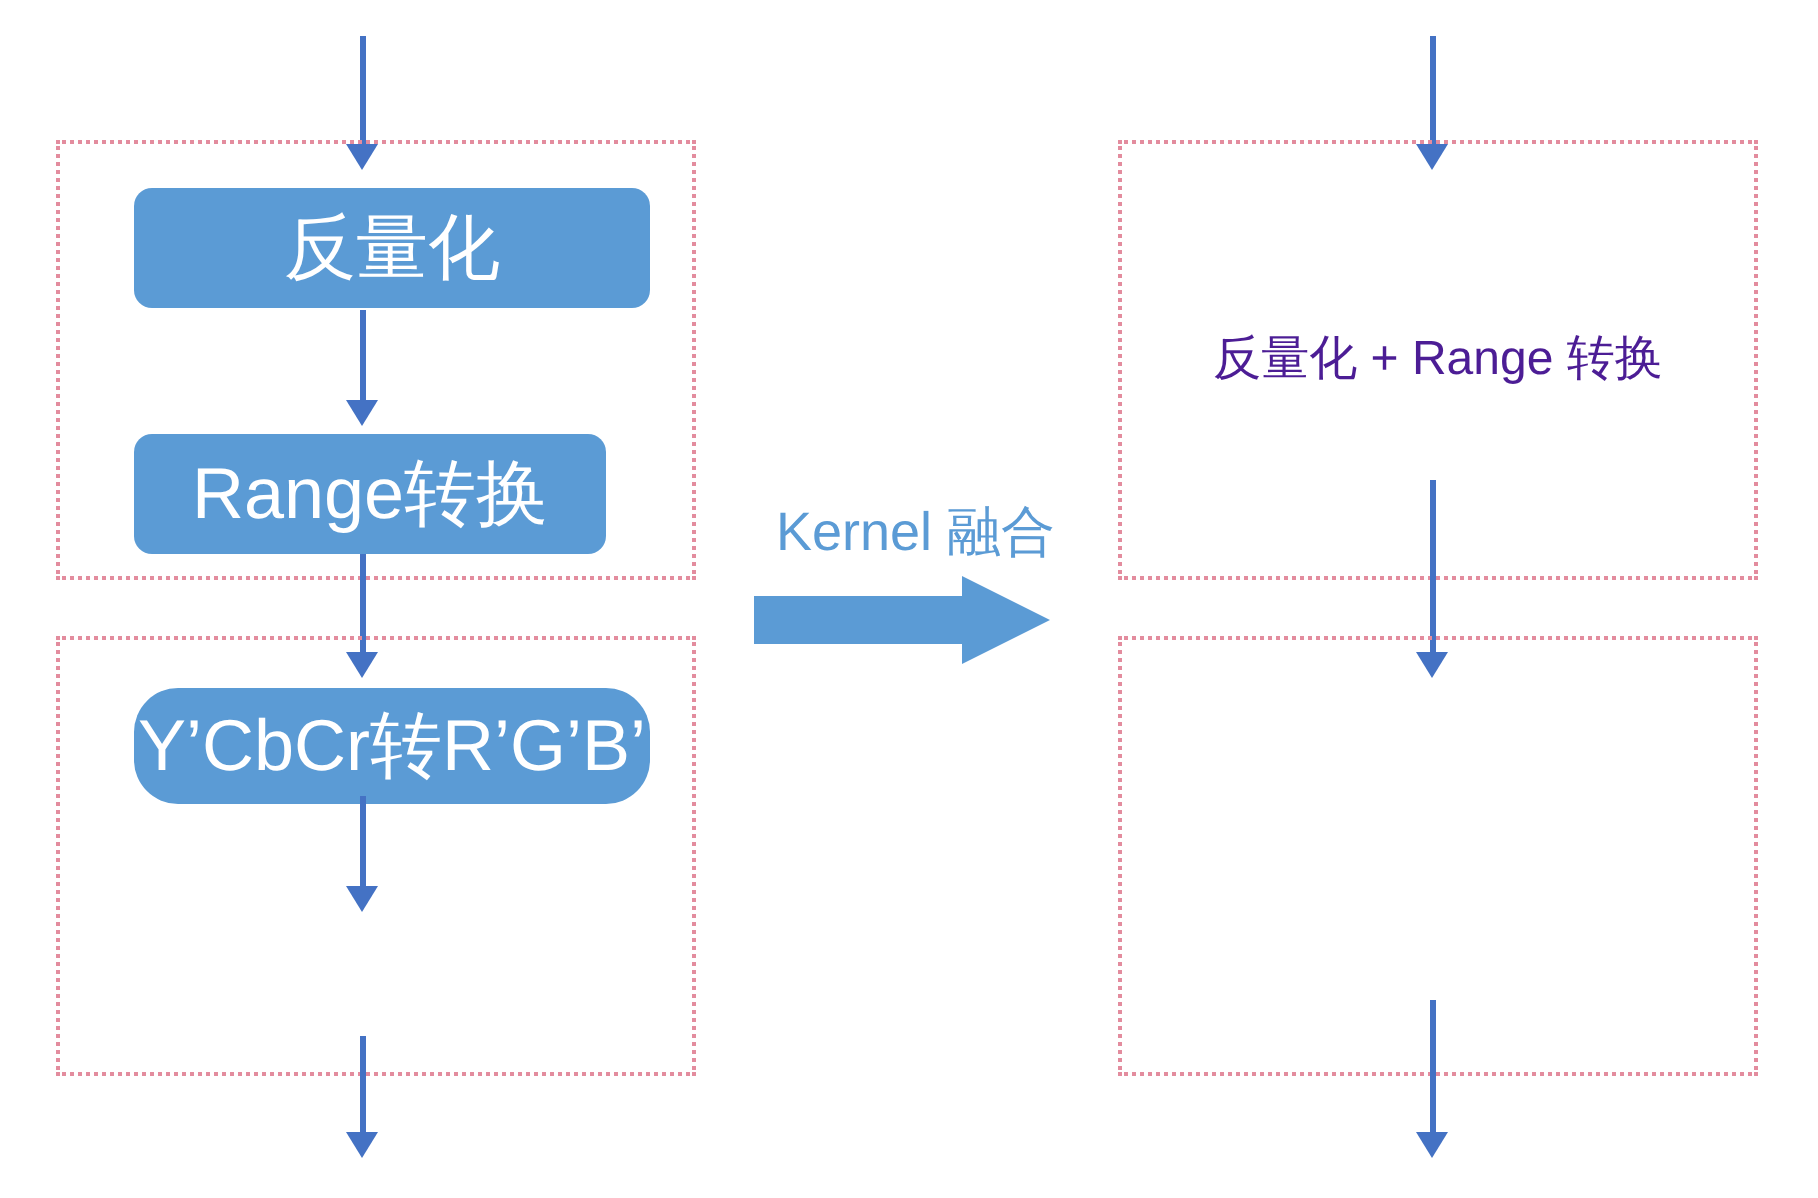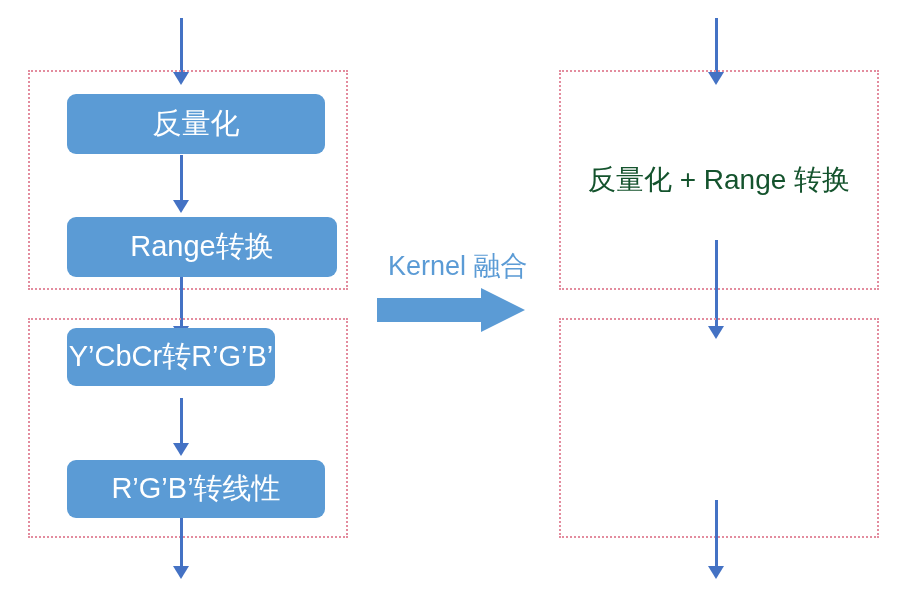--- a/index.html
+++ b/index.html
@@ -29,36 +29,36 @@
   
   .proc-box {
     position: absolute;
     box-sizing: border-box;
     background: #5B9BD5;
     border-radius: 9px;
     display: flex;
     align-items: center;
     justify-content: center;
     color: #ffffff;
-    font-size: 29px;
+    font-size: 36px;
     line-height: 1.1;
     letter-spacing: 0px;
     white-space: nowrap;
   }
 
   
   .fused-label {
     position: absolute;
     box-sizing: border-box;
     display: flex;
     align-items: center;
     justify-content: center;
     text-align: center;
-    color: #14532d;
-    font-size: 28px;
+    color: #4c1d95;
+    font-size: 24px;
     line-height: 1.35;
   }
 
   
   .vline {
     position: absolute;
     width: 3px;
     background: #4472C4;
   }
   .vhead {
@@ -91,39 +91,36 @@
 
   <div class="group-frame" style="left:28px; top:70px; width:320px; height:220px;"></div>
 
   <div class="proc-box" style="left:67px; top:94px; width:258px; height:60px;">
     <span>反量化</span>
   </div>
 
   <div class="vline" style="left:180px; top:155px; height:50px;"></div>
   <div class="vhead" style="left:173px; top:200px;"></div>
 
-  <div class="proc-box" style="left:67px; top:217px; width:270px; height:60px;">
+  <div class="proc-box" style="left:67px; top:217px; width:236px; height:60px;">
     <span>Range转换</span>
   </div>
 
   <div class="vline" style="left:180px; top:277px; height:55px;"></div>
   <div class="vhead" style="left:173px; top:326px;"></div>
 
   <div class="group-frame" style="left:28px; top:318px; width:320px; height:220px;"></div>
 
-  <div class="proc-box" style="left:67px; top:328px; width:208px; height:58px;">
+  <div class="proc-box" style="left:67px; top:344px; width:258px; height:58px;border-radius:22px;">
     <span>Y’CbCr转R’G’B’</span>
   </div>
 
   <div class="vline" style="left:180px; top:398px; height:50px;"></div>
   <div class="vhead" style="left:173px; top:443px;"></div>
 
-  <div class="proc-box" style="left:67px; top:460px; width:258px; height:58px;">
-    <span>R’G’B’转线性</span>
-  </div>
 
   <div class="vline" style="left:180px; top:518px; height:52px;"></div>
   <div class="vhead" style="left:173px; top:566px;"></div>
 
   <div class="fusion-caption" style="left:370px; top:248px;margin-left:18px;">Kernel 融合</div>
 
   <svg class="fusion-arrow" style="left:377px; top:288px;" width="148" height="44" viewBox="0 0 148 44">
     <polygon points="0,10 104,10 104,0 148,22 104,44 104,34 0,34" fill="#5B9BD5"></polygon>
   </svg>
 

